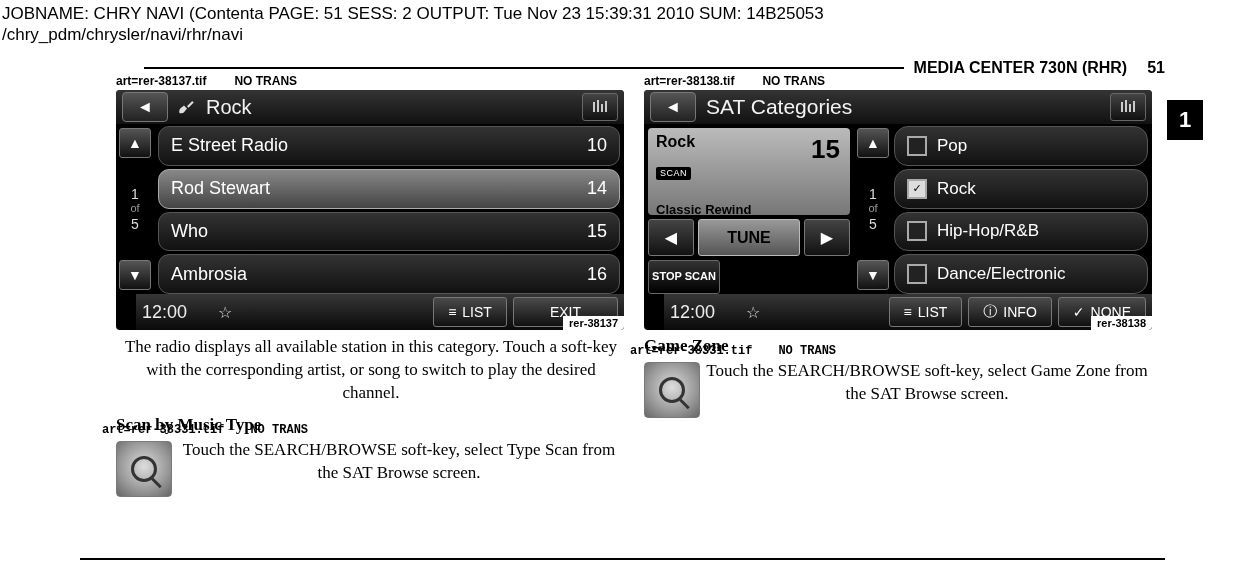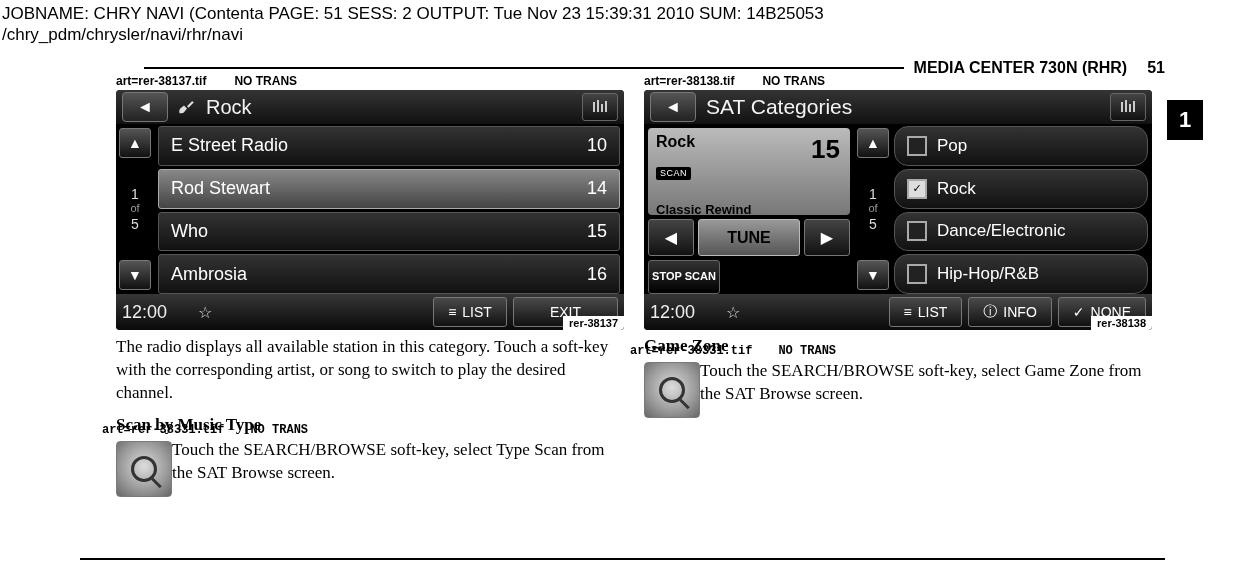--- a/index.html
+++ b/index.html
@@ -163,38 +163,39 @@
     display:flex;
     flex-direction:column;
     gap:3px;
     padding: 2px 4px 0 4px;
     box-sizing:border-box;
   }
   .row {
     flex:1;
     background: linear-gradient(#333,#111);
     border:1px solid #555;
-    border-radius:3px;
+    border-radius:11px;
     display:flex;
     align-items:center;
     padding: 0 12px;
     font-size:18px;
     justify-content:space-between;
   }
   .row.sel {
     background: linear-gradient(#888,#444);
     border-color:#aaa;
   }
   .footer {
     height: 36px;
     background: linear-gradient(#363636,#0a0a0a);
     display:flex;
     align-items:center;
     gap:6px;
     padding: 0 6px;
+    margin-left: 20px;
   }
   .clock {
     font-size:18px;
     color:#eee;
     width:70px;
   }
   .star {font-size:16px;color:#ddd;}
   .fbtn {
     height:28px;
     padding:0 14px;
@@ -285,20 +286,21 @@
     background:#222;
   }
   .cat-row.checked .chk {background:#ddd;color:#000;}
 
   
   .body-text {
     font-family: "Palatino Linotype", "Book Antiqua", Georgia, serif;
     font-size: 17px;
     line-height: 1.35;
     margin-top: 6px;
+    text-align: center;
   }
   .sect-head {
     font-family:"Palatino Linotype",Georgia,serif;
     font-weight: bold;
     font-size: 17px;
     position: relative;
     margin-top: 10px;
   }
   .sect-art {
     font-family: Liberation Mono, monospace;
@@ -501,25 +503,25 @@
             <div class="cat-row">
               <span class="chk"></span>
               <span>Pop</span>
             </div>
             <div class="cat-row checked">
               <span class="chk">✓</span>
               <span>Rock</span>
             </div>
             <div class="cat-row">
               <span class="chk"></span>
-              <span>Dance/Electronic</span>
+              <span>Hip-Hop/R&amp;B</span>
             </div>
             <div class="cat-row">
               <span class="chk"></span>
-              <span>Hip-Hop/R&amp;B</span>
+              <span>Dance/Electronic</span>
             </div>
           </div>
         </div>
         <div class="footer">
           <span class="clock">12:00</span>
           <span class="star">☆</span>
           <div style="flex:1"></div>
           <div class="fbtn">
             <span>≡</span>
             <span>LIST</span>

